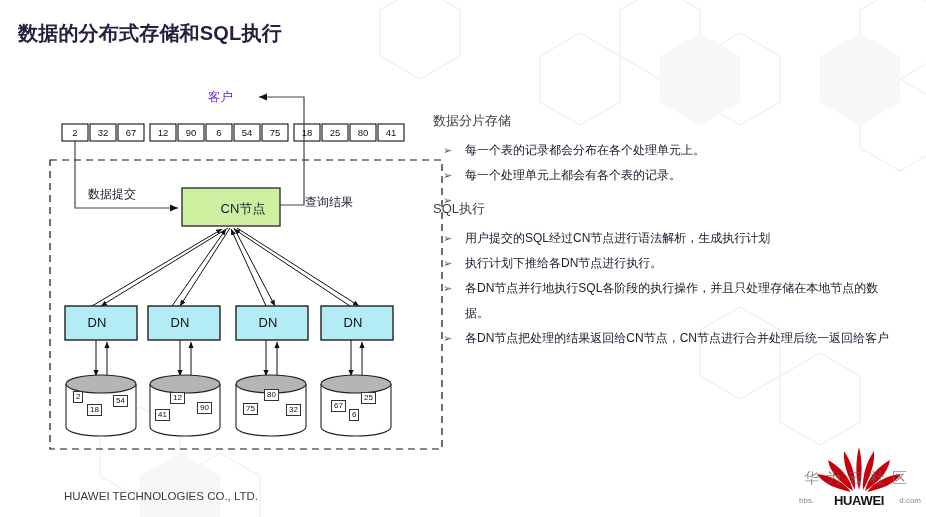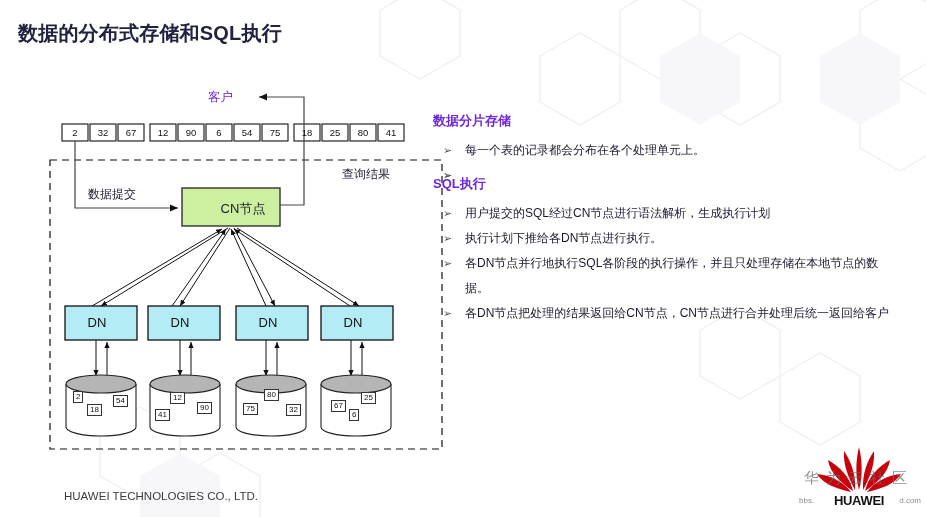--- a/index.html
+++ b/index.html
@@ -66,24 +66,23 @@
     color: #6d28d9;
   }
   #submit-label {
     left: 88px;
     top: 186px;
     font-size: 12px;
     color: #1a1a2e;
   }
   #result-label {
     left: 305px;
-    top: 166px;
+    top: 194px;
     font-size: 12px;
     color: #1a1a2e;
-    margin-left: 37px;
   }
   .cell-text {
     position: absolute;
     font-size: 9.5px;
     color: #111;
     text-align: center;
     z-index: 4;
     line-height: 14px;
   }
   #cn-text {
@@ -122,22 +121,22 @@
   
   #text-panel {
     position: absolute;
     left: 433px;
     top: 112px;
     width: 462px;
     z-index: 5;
   }
   .section-head {
     font-size: 13px;
-    font-weight: bold;
-    color: #6d28d9;
+    font-weight: normal;
+    color: #404040;
     margin: 0 0 8px 0;
   }
   .bullets {
     list-style: none;
     margin: 0 0 12px 0;
     padding: 0;
   }
   .bullets li {
     position: relative;
     padding-left: 32px;
@@ -368,20 +367,21 @@
   <div id="text-panel">
 
     <div class="section-head">数据分片存储</div>
     <ul class="bullets">
       <li>
         <span class="arrow-marker">➢</span>
         <span>每一个表的记录都会分布在各个处理单元上。</span>
       </li>
       <li>
         <span class="arrow-marker">➢</span>
+        <span>每一个处理单元上都会有各个表的记录。</span>
       </li>
       <li>
         <span class="arrow-marker">➢</span>
       </li>
     </ul>
 
     <div class="section-head" id="sql-head">SQL执行</div>
     <ul class="bullets">
       <li>
         <span class="arrow-marker">➢</span>

